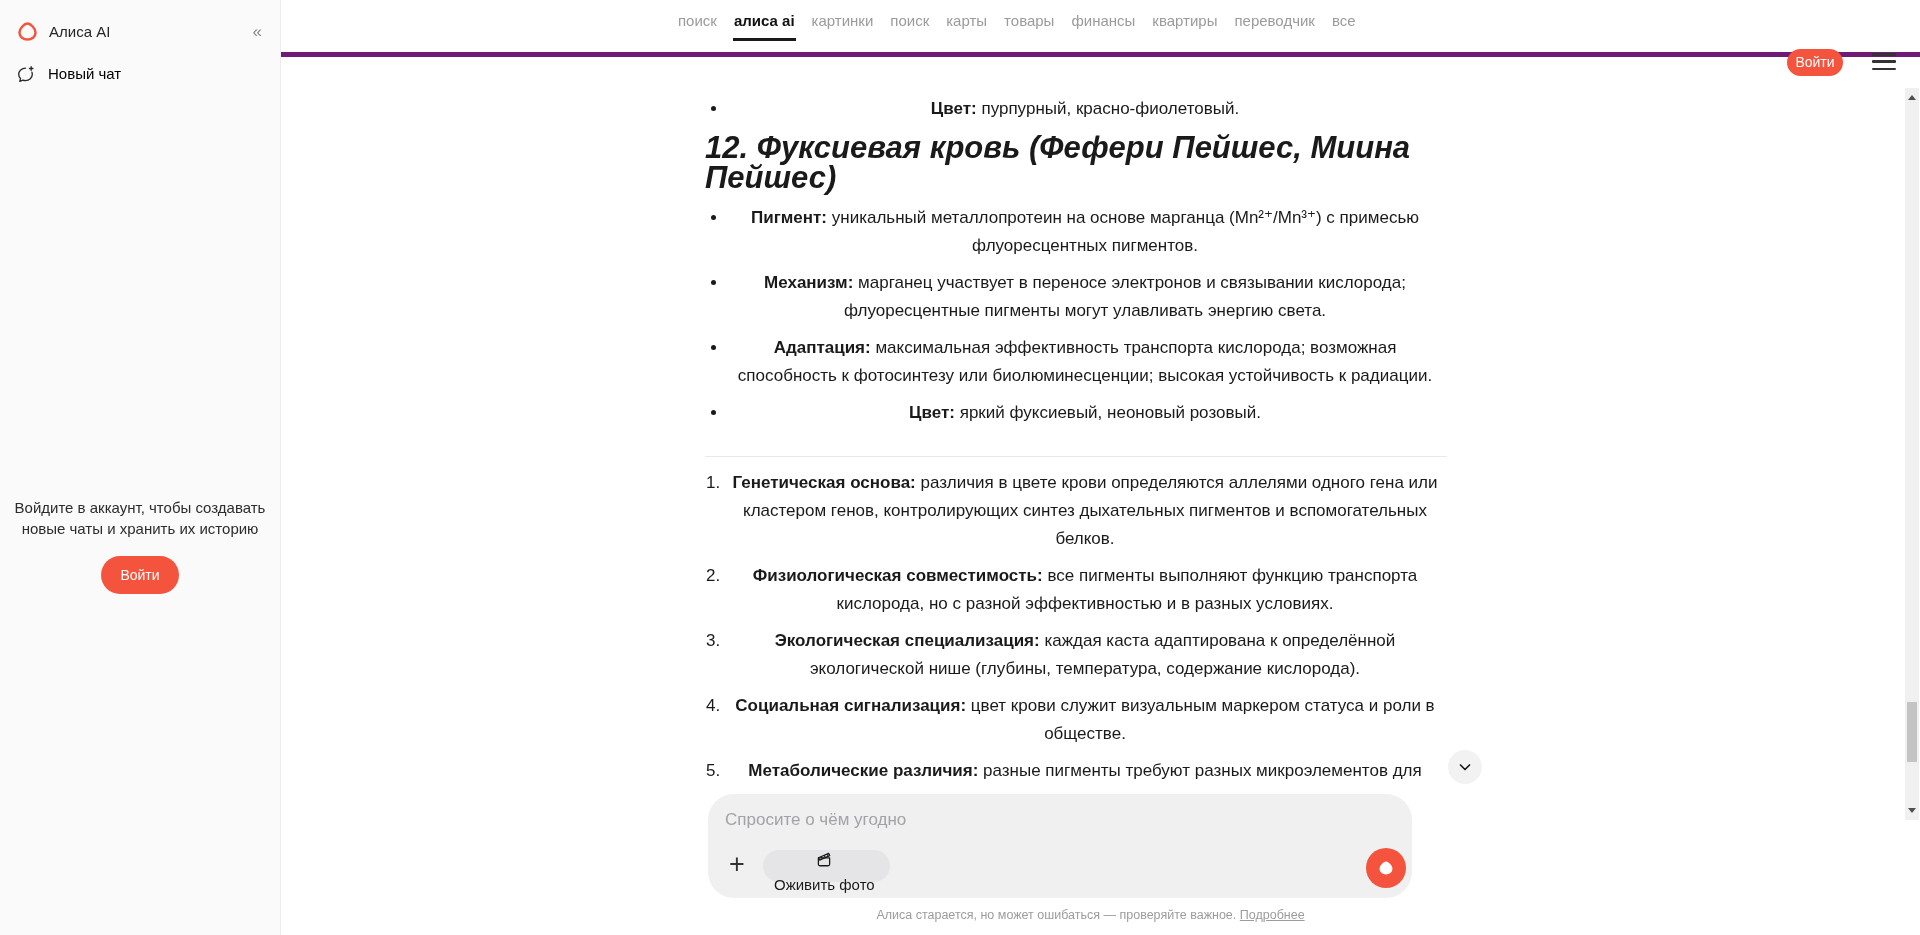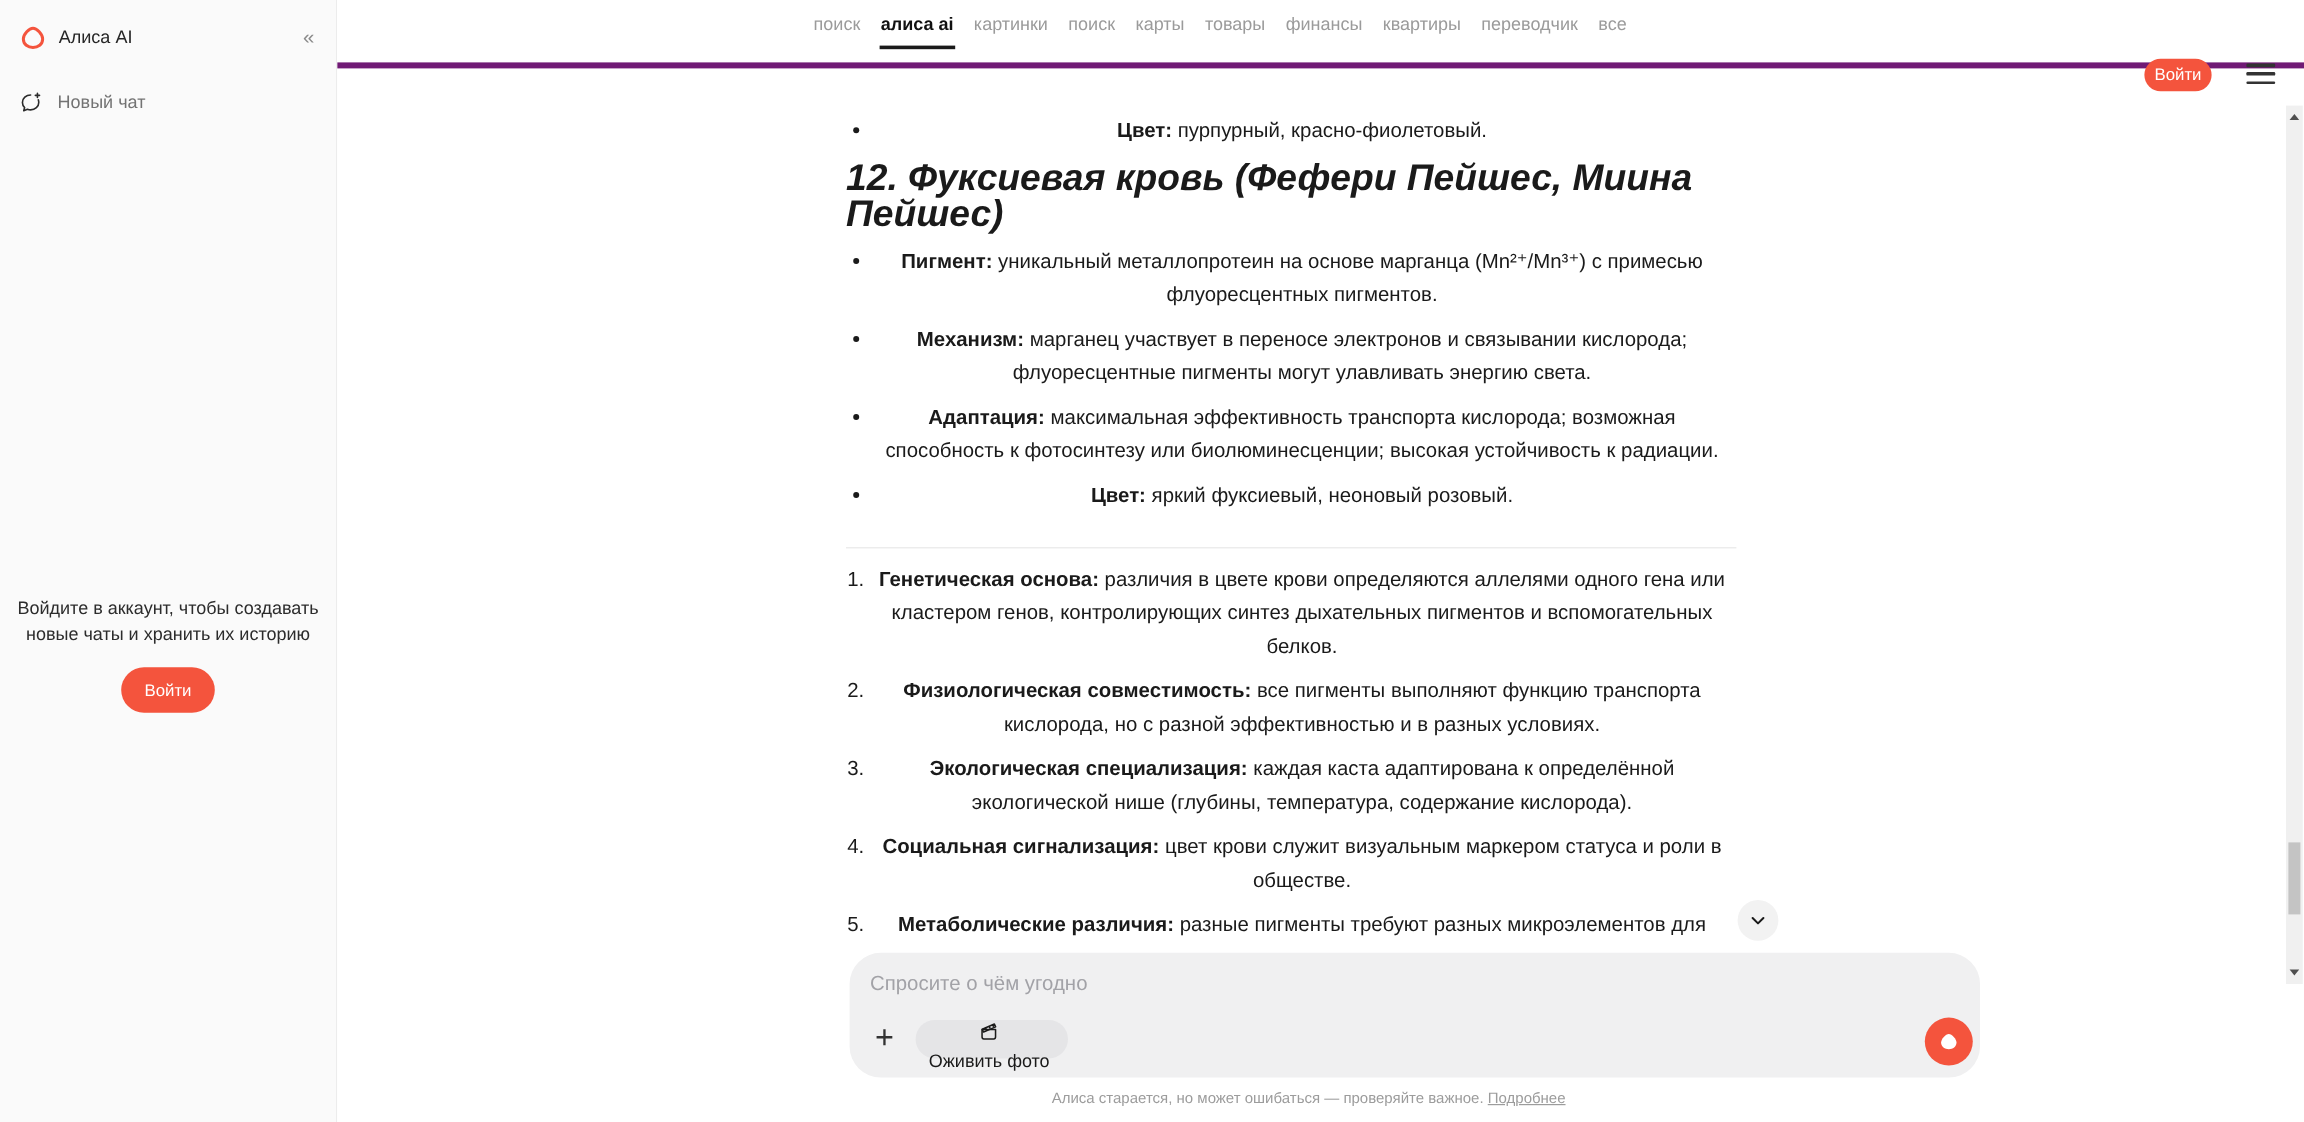--- a/index.html
+++ b/index.html
@@ -8,22 +8,22 @@
 
   
   .sidebar { position:absolute; left:0; top:0; width:281px; height:935px;
              background:#fafafa; border-right:1px solid #ececec;
              display:flex; flex-direction:column; }
   .sb-header { display:flex; align-items:center; padding:20px 16px 18px 16px; }
   .sb-title { margin-left:10px; font-size:15px; color:#262626; }
   .collapse-btn { margin-left:auto; font-size:17px; color:#8a8a8a; cursor:pointer;
                   line-height:1; padding:2px 4px; letter-spacing:-2px;}
   .sb-nav { margin-top:4px; }
-  .sb-item { display:flex; align-items:center; gap:13px; height:40px;
-             padding:0 16px; font-size:15px; color:#737373; cursor:pointer; }
+  .sb-item { display:flex; gap:13px; height:40px;
+             padding:0 16px; font-size:15px; color:#000000; cursor:pointer; }
   .sb-item svg { flex:0 0 auto; }
   .sb-login { margin-top:auto; margin-bottom:341px; padding:0 14px; text-align:center; }
   .sb-login-text { font-size:15px; line-height:21px; color:#2c2c2c; }
   .btn-accent { display:block; border:none; cursor:pointer; color:#fff;
                 background:var(--accent); border-radius:19px; }
   .sb-login-btn { width:78px; height:38px; margin:17px auto 0 auto; font-size:14px; }
 
   
   .main { position:absolute; left:281px; top:0; right:0; bottom:0; overflow:hidden; background:#fff; }
   .header { position:relative; height:57px; border-bottom:5px solid #701a75; background:#fff; z-index:7; }
@@ -54,21 +54,21 @@
   .doc hr { border:none; border-top:1px solid #e8e8e8; margin-top:29px; }
   .doc h3 { margin-top:36px; font-size:21px; line-height:28px; }
   .ol-pr { margin-top:12px; }
 
   
   .scroll-down { position:absolute; left:1167px; top:750px; width:34px; height:34px;
                  border-radius:50%; background:#f2f2f2; border:none; cursor:pointer;
                  display:flex; align-items:center; justify-content:center; z-index:4; }
 
   
-  .composer { position:absolute; left:427px; top:794px; width:942px; height:104px;
+  .composer { position:absolute; left:427px; top:794px; width:704px; height:104px;
               background:#f0f0f1; border-radius:26px; z-index:5; }
   .composer-input { position:absolute; left:17px; top:12px; width:690px; height:28px;
                     border:none; background:transparent; outline:none; font-size:17px;
                     color:#1a1a1a; font-family:inherit; }
   .composer-input::placeholder { color:#a2a2a7; opacity:1; }
   .add-btn { position:absolute; left:17px; top:57px; width:24px; height:26px;
              border:none; background:transparent; cursor:pointer; font-size:27px;
              font-weight:300; color:#333; line-height:24px; padding:0; }
   .revive-btn { position:absolute; left:55px; top:56px; height:32px; border:none;
                 background:#e5e5e7; border-radius:16px; display:flex; align-items:center;

